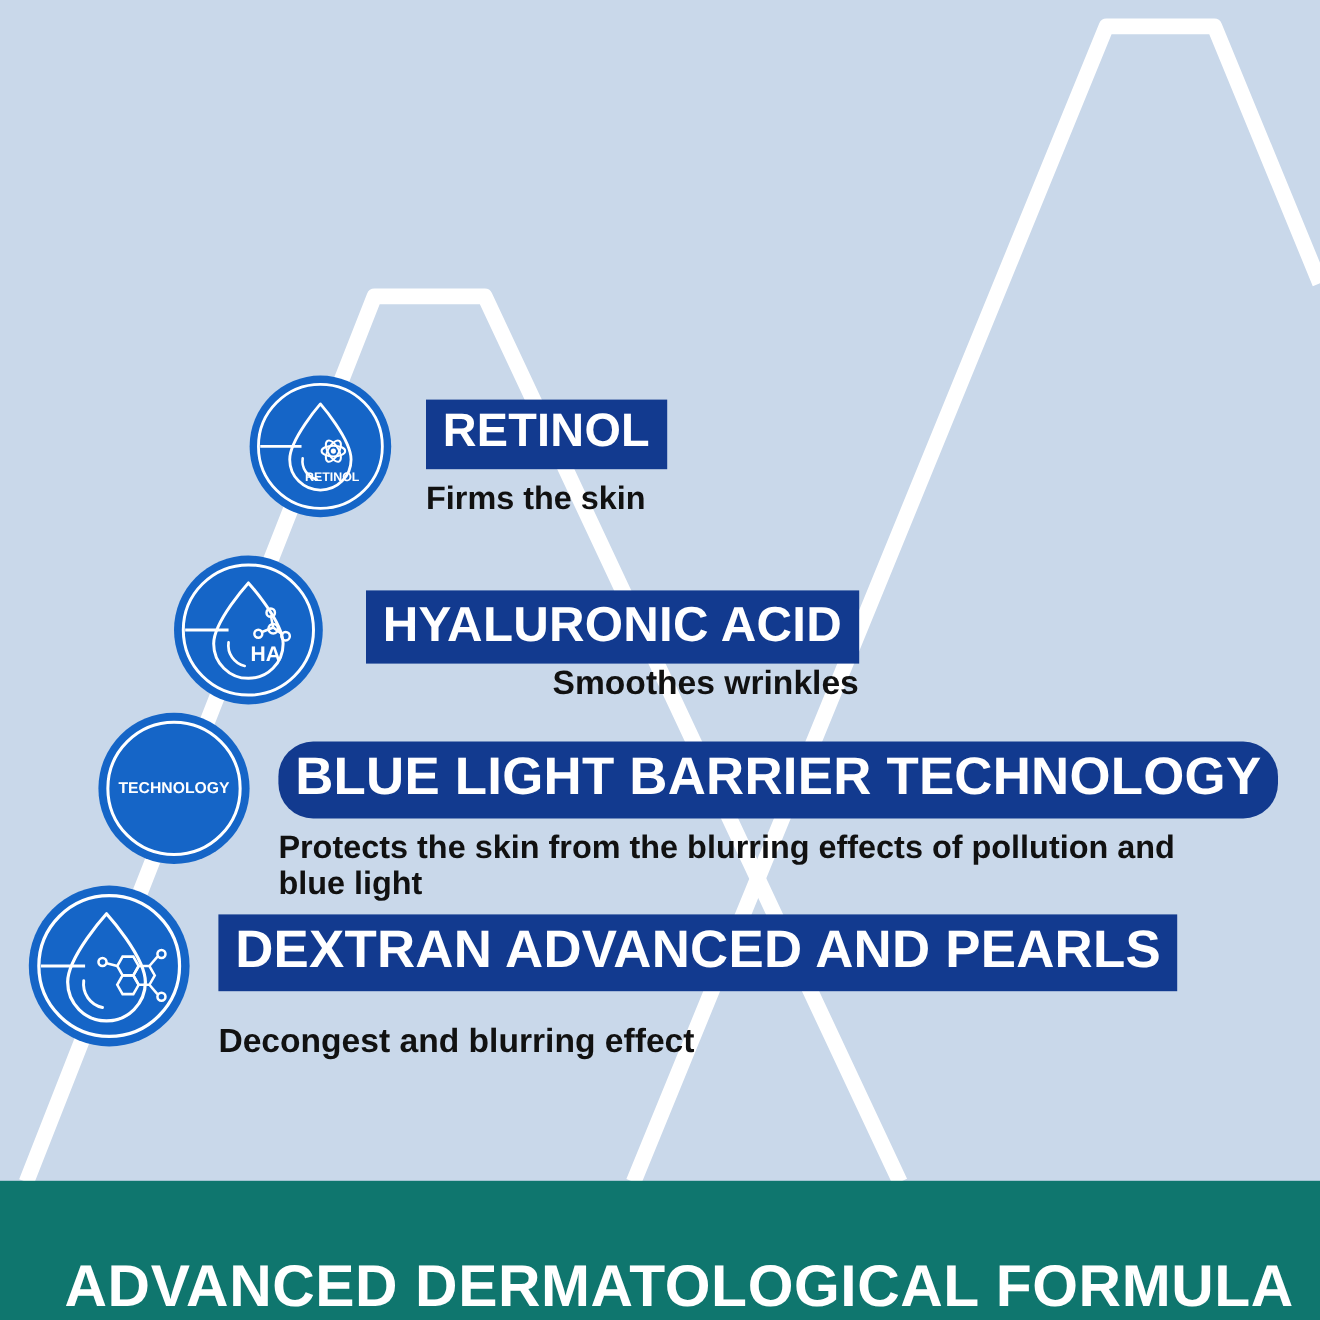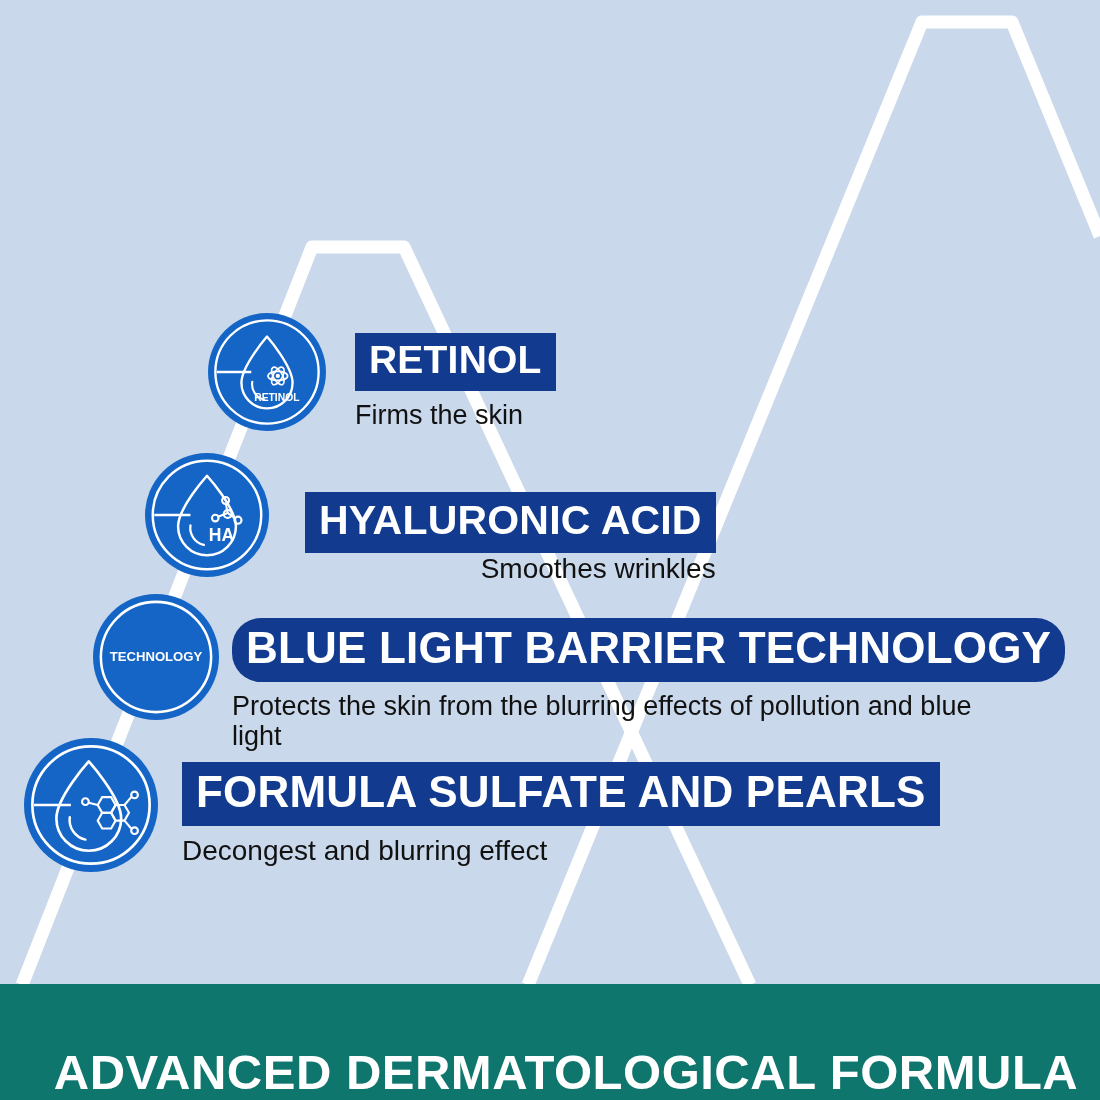--- a/index.html
+++ b/index.html
@@ -54,37 +54,37 @@
     background: #123a8f;
     color: #ffffff;
     font-weight: bold;
     letter-spacing: 0.2px;
     white-space: nowrap;
     box-sizing: border-box;
   }
 
   .subtitle {
     color: #111111;
-    font-weight: normal;
+    font-weight: bold;
     margin-top: 6px;
     line-height: 1.12;
   }
 
   
   #row-retinol .title-bar    { font-size: 39px; padding: 5px 14px 9px 14px; }
   #row-retinol .subtitle     { font-size: 27px; margin-top: 9px; }
 
   #row-ha .title-bar         { font-size: 41px; padding: 5px 14px 9px 14px; }
   #row-ha .subtitle          { font-size: 28px; margin-top: 0; }
 
   #row-tech .title-bar       { font-size: 44px; padding: 5px 14px 9px 14px; border-radius: 29px; }
   #row-tech .subtitle        { font-size: 27px; margin-top: 9px; max-width: 760px; }
 
   #row-dextran .title-bar    { font-size: 44px; padding: 5px 14px 9px 14px; }
-  #row-dextran .subtitle     { font-size: 28px; margin-top: 9px; }
+  #row-dextran .subtitle     { font-size: 28px; margin-top: 26px; }
 
   
   #bottom-banner {
     position: absolute;
     left: 0;
     top: 984px;
     width: 1100px;
     height: 116px;
     background: #0f766e;
     display: flex;
@@ -129,21 +129,21 @@
         <text x="70" y="89" fill="#ffffff" font-family="Liberation Sans, sans-serif" font-size="10.5" font-weight="bold" text-anchor="middle">RETINOL</text>
       </svg>
     </div>
     <div class="text-col" style="left:355px; top:333px;">
       <div class="title-bar">RETINOL</div>
       <div class="subtitle">Firms the skin</div>
     </div>
   </div>
 
   <div class="feature-row" id="row-ha">
-    <div class="icon-circle" style="left:145px; top:453px; width:124px; height:124px;">
+    <div class="icon-circle" style="left:145px; top:463px; width:124px; height:124px;">
       <svg viewBox="0 0 120 120" aria-hidden="true">
         <circle cx="60" cy="60" r="57" fill="#1565c7"></circle>
         <circle cx="60" cy="60" r="52.5" fill="none" stroke="#ffffff" stroke-width="2.4"></circle>
         <line x1="9" y1="60" x2="44" y2="60" stroke="#ffffff" stroke-width="2.4"></line>
         <path d="M60 22 C60 22 88 53 88 71 a28 28 0 0 1 -56 0 C32 53 60 22 60 22 Z" fill="none" stroke="#ffffff" stroke-width="2.4" stroke-linejoin="round"></path>
         <path d="M44 70 a17 17 0 0 0 13 19" fill="none" stroke="#ffffff" stroke-width="2.2" stroke-linecap="round"></path>
         <g stroke="#ffffff" stroke-width="2" fill="none">
           <line x1="78" y1="48" x2="80" y2="58"></line>
           <line x1="80" y1="58" x2="70" y2="62"></line>
           <line x1="80" y1="58" x2="88" y2="64"></line>
@@ -155,21 +155,21 @@
         <text x="74" y="85" fill="#ffffff" font-family="Liberation Sans, sans-serif" font-size="17" font-weight="bold" text-anchor="middle">HA</text>
       </svg>
     </div>
     <div class="text-col" style="left:305px; top:492px;text-align:right;">
       <div class="title-bar">HYALURONIC ACID</div>
       <div class="subtitle">Smoothes wrinkles</div>
     </div>
   </div>
 
   <div class="feature-row" id="row-tech">
-    <div class="icon-circle" style="left:93px; top:594px; width:126px; height:126px;">
+    <div class="icon-circle" style="left:82px; top:594px; width:126px; height:126px;">
       <svg viewBox="0 0 120 120" aria-hidden="true">
         <circle cx="60" cy="60" r="57" fill="#1565c7"></circle>
         <circle cx="60" cy="60" r="52.5" fill="none" stroke="#ffffff" stroke-width="2.4"></circle>
         <text x="60" y="64" fill="#ffffff" font-family="Liberation Sans, sans-serif" font-size="12.5" font-weight="bold" text-anchor="middle">TECHNOLOGY</text>
       </svg>
     </div>
     <div class="text-col" style="left:232px; top:618px;">
       <div class="title-bar">BLUE LIGHT BARRIER TECHNOLOGY</div>
       <div class="subtitle">Protects the skin from the blurring effects of pollution and blue light</div>
     </div>
@@ -190,21 +190,21 @@
           <line x1="66" y1="60" x2="58" y2="58"></line>
           <line x1="90" y1="60" x2="96" y2="53"></line>
           <line x1="90" y1="74" x2="96" y2="81"></line>
         </g>
         <circle cx="55" cy="57" r="3" fill="none" stroke="#ffffff" stroke-width="1.9"></circle>
         <circle cx="99" cy="51" r="3" fill="none" stroke="#ffffff" stroke-width="1.9"></circle>
         <circle cx="99" cy="83" r="3" fill="none" stroke="#ffffff" stroke-width="1.9"></circle>
       </svg>
     </div>
     <div class="text-col" style="left:182px; top:762px;">
-      <div class="title-bar">FORMULA SULFATE AND PEARLS</div>
+      <div class="title-bar">DEXTRAN ADVANCED AND PEARLS</div>
       <div class="subtitle">Decongest and blurring effect</div>
     </div>
   </div>
 
   <div id="bottom-banner">
     <span id="bottom-banner-text">ADVANCED DERMATOLOGICAL FORMULA</span>
   </div>
 
 </div>
 

